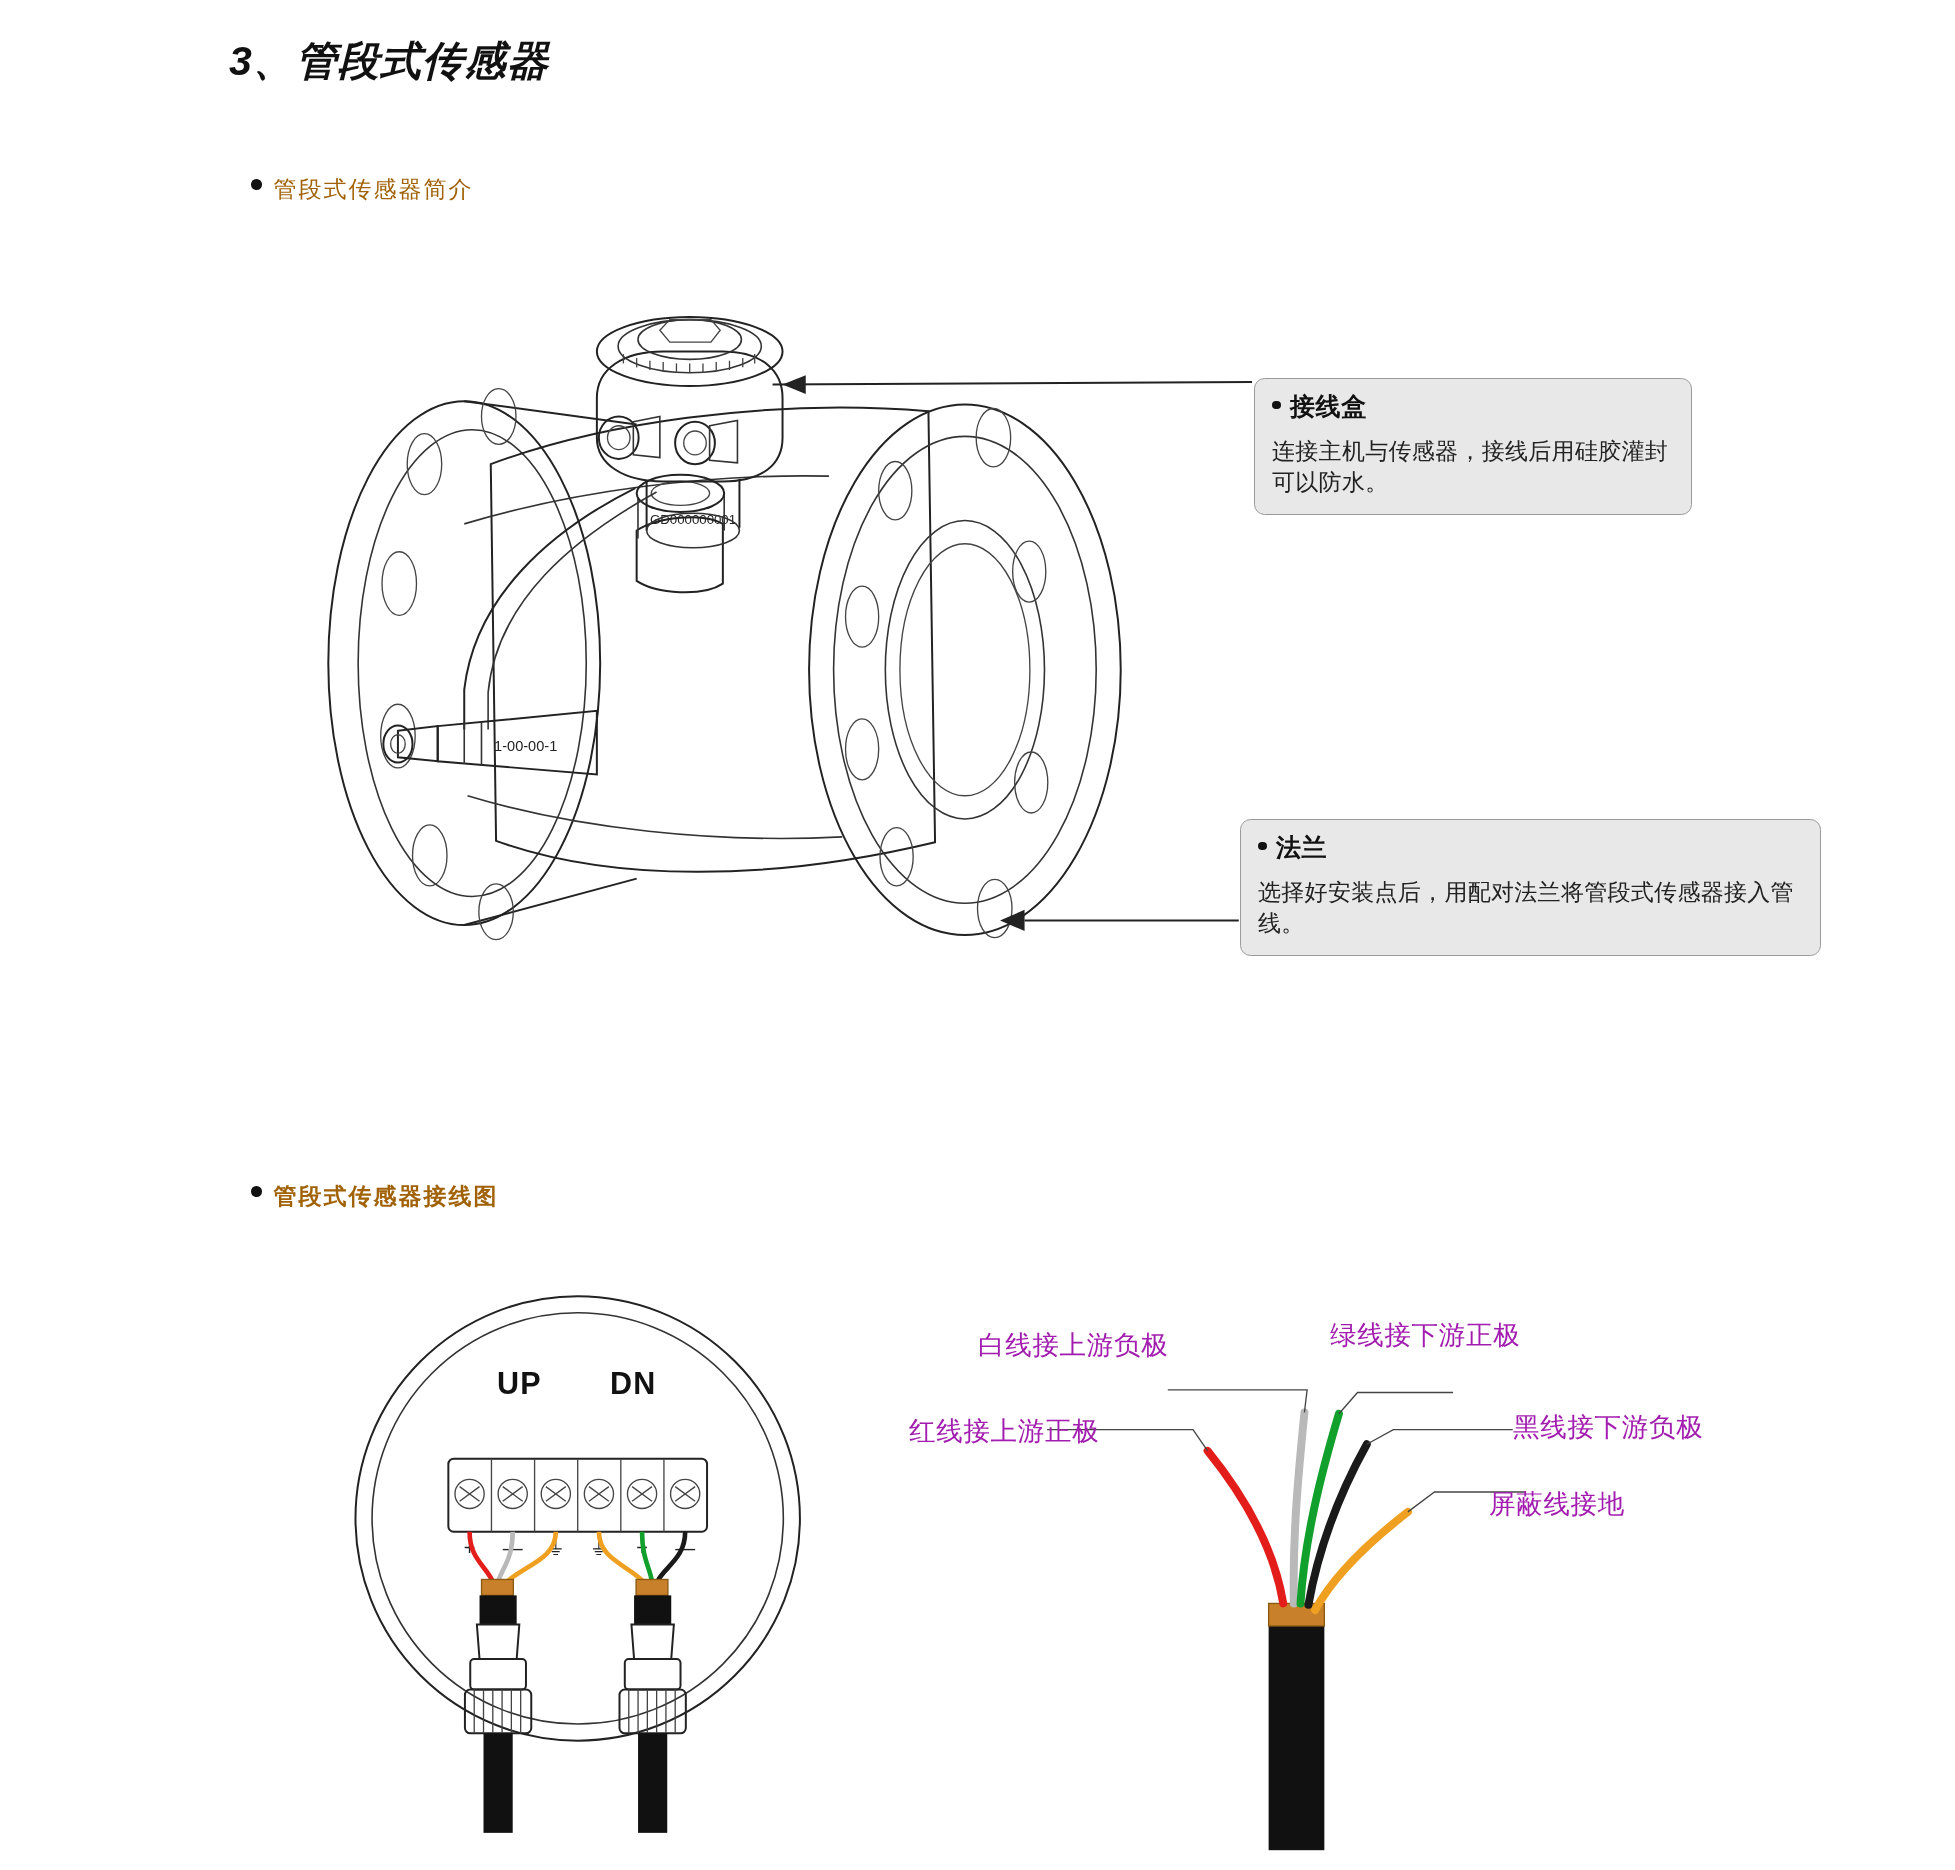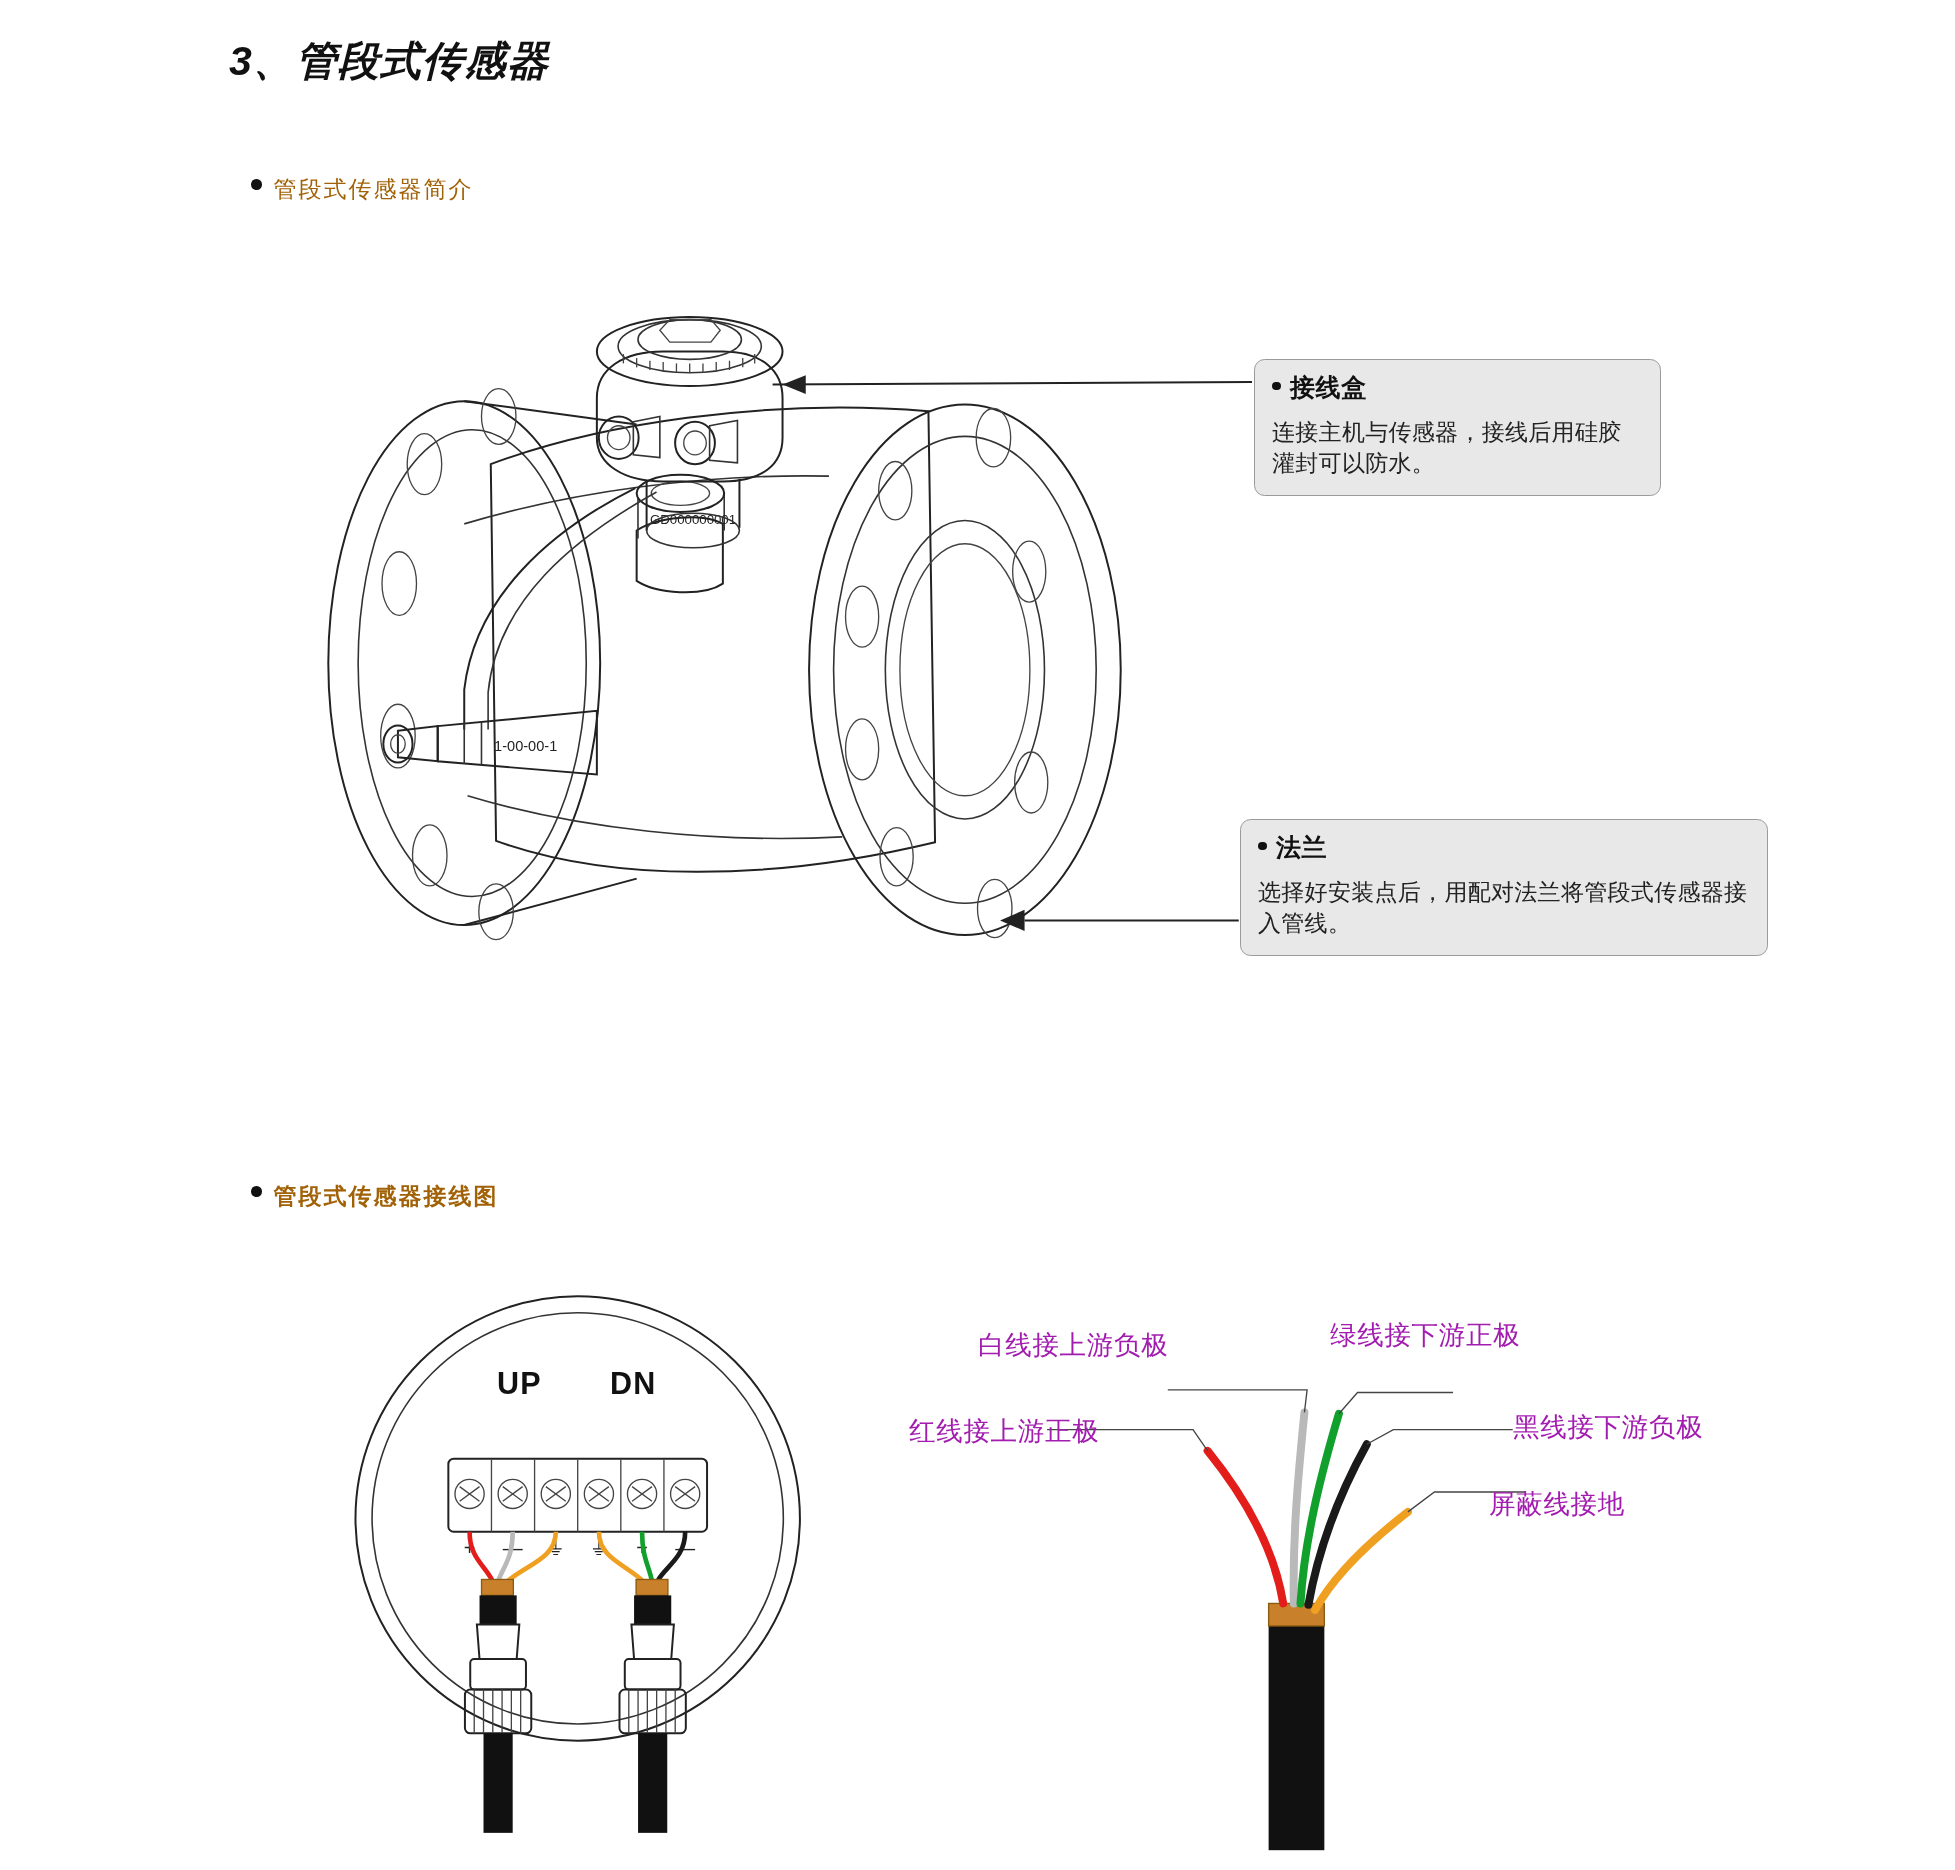--- a/index.html
+++ b/index.html
@@ -73,22 +73,22 @@
     margin-right: 9.3px;
     vertical-align: 5.3px;
   }
   .callout .c-body {
     font-size: 23px;
     line-height: 1.38;
     color: #222;
     margin-top: 13px;
     letter-spacing: 0.3px;
   }
-  #callout-junction { left: 1254px; top: 359px; width: 407px; }
-  #callout-flange  { left: 1240px; top: 819px; width: 528px; }
+  #callout-junction { left: 1254px; top: 378px; width: 438px; }
+  #callout-flange  { left: 1240px; top: 819px; width: 581px; }
 
   
   .wire-label {
     position: absolute;
     font-size: 26.5px;
     color: #a21caf;
     white-space: nowrap;
     letter-spacing: 0.7px;
   }
   #lbl-white  { left: 978px; top: 1327px; }

